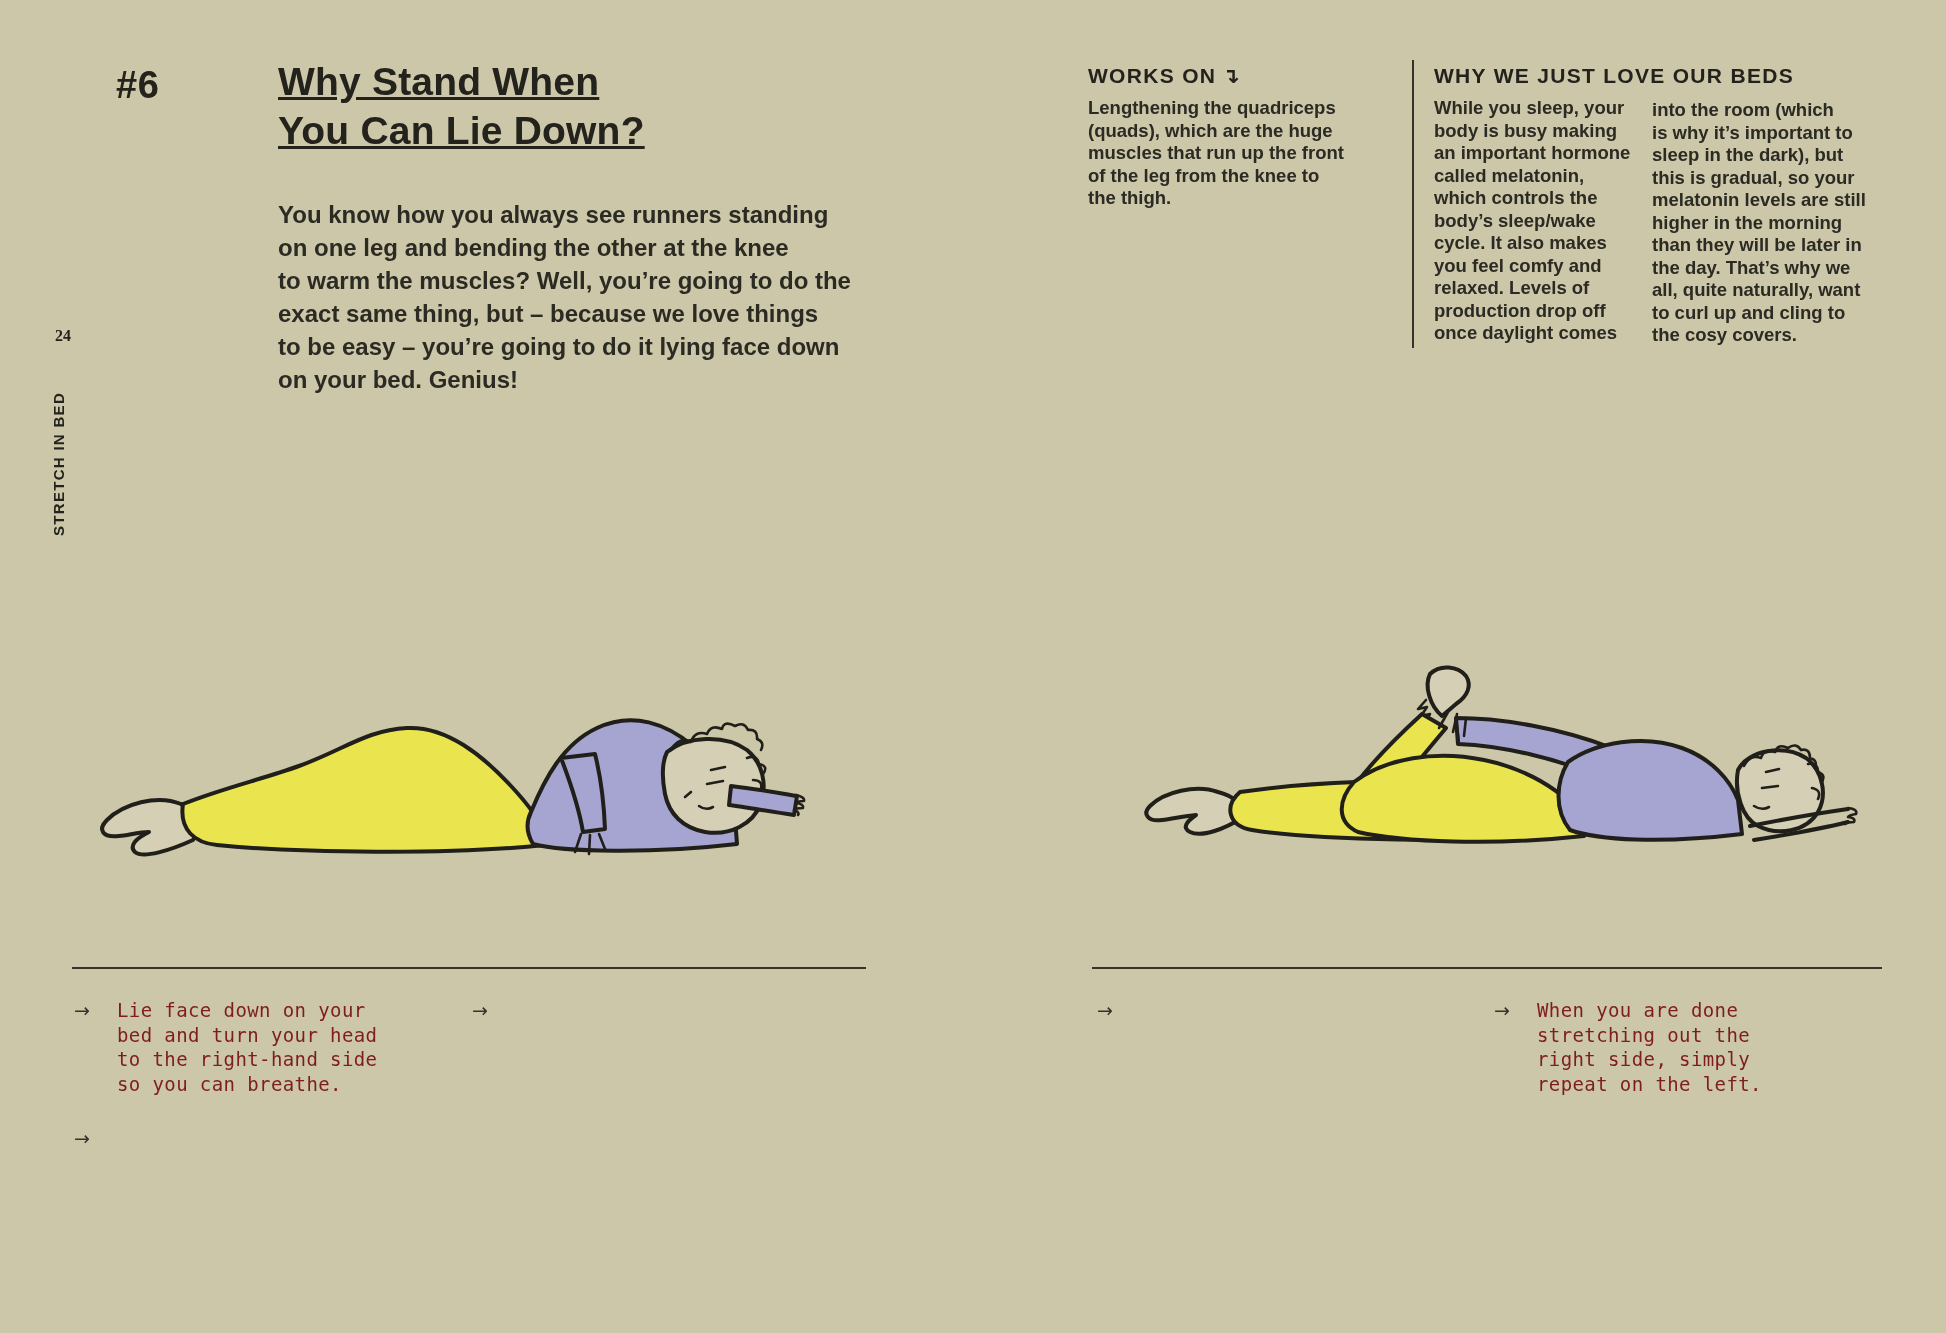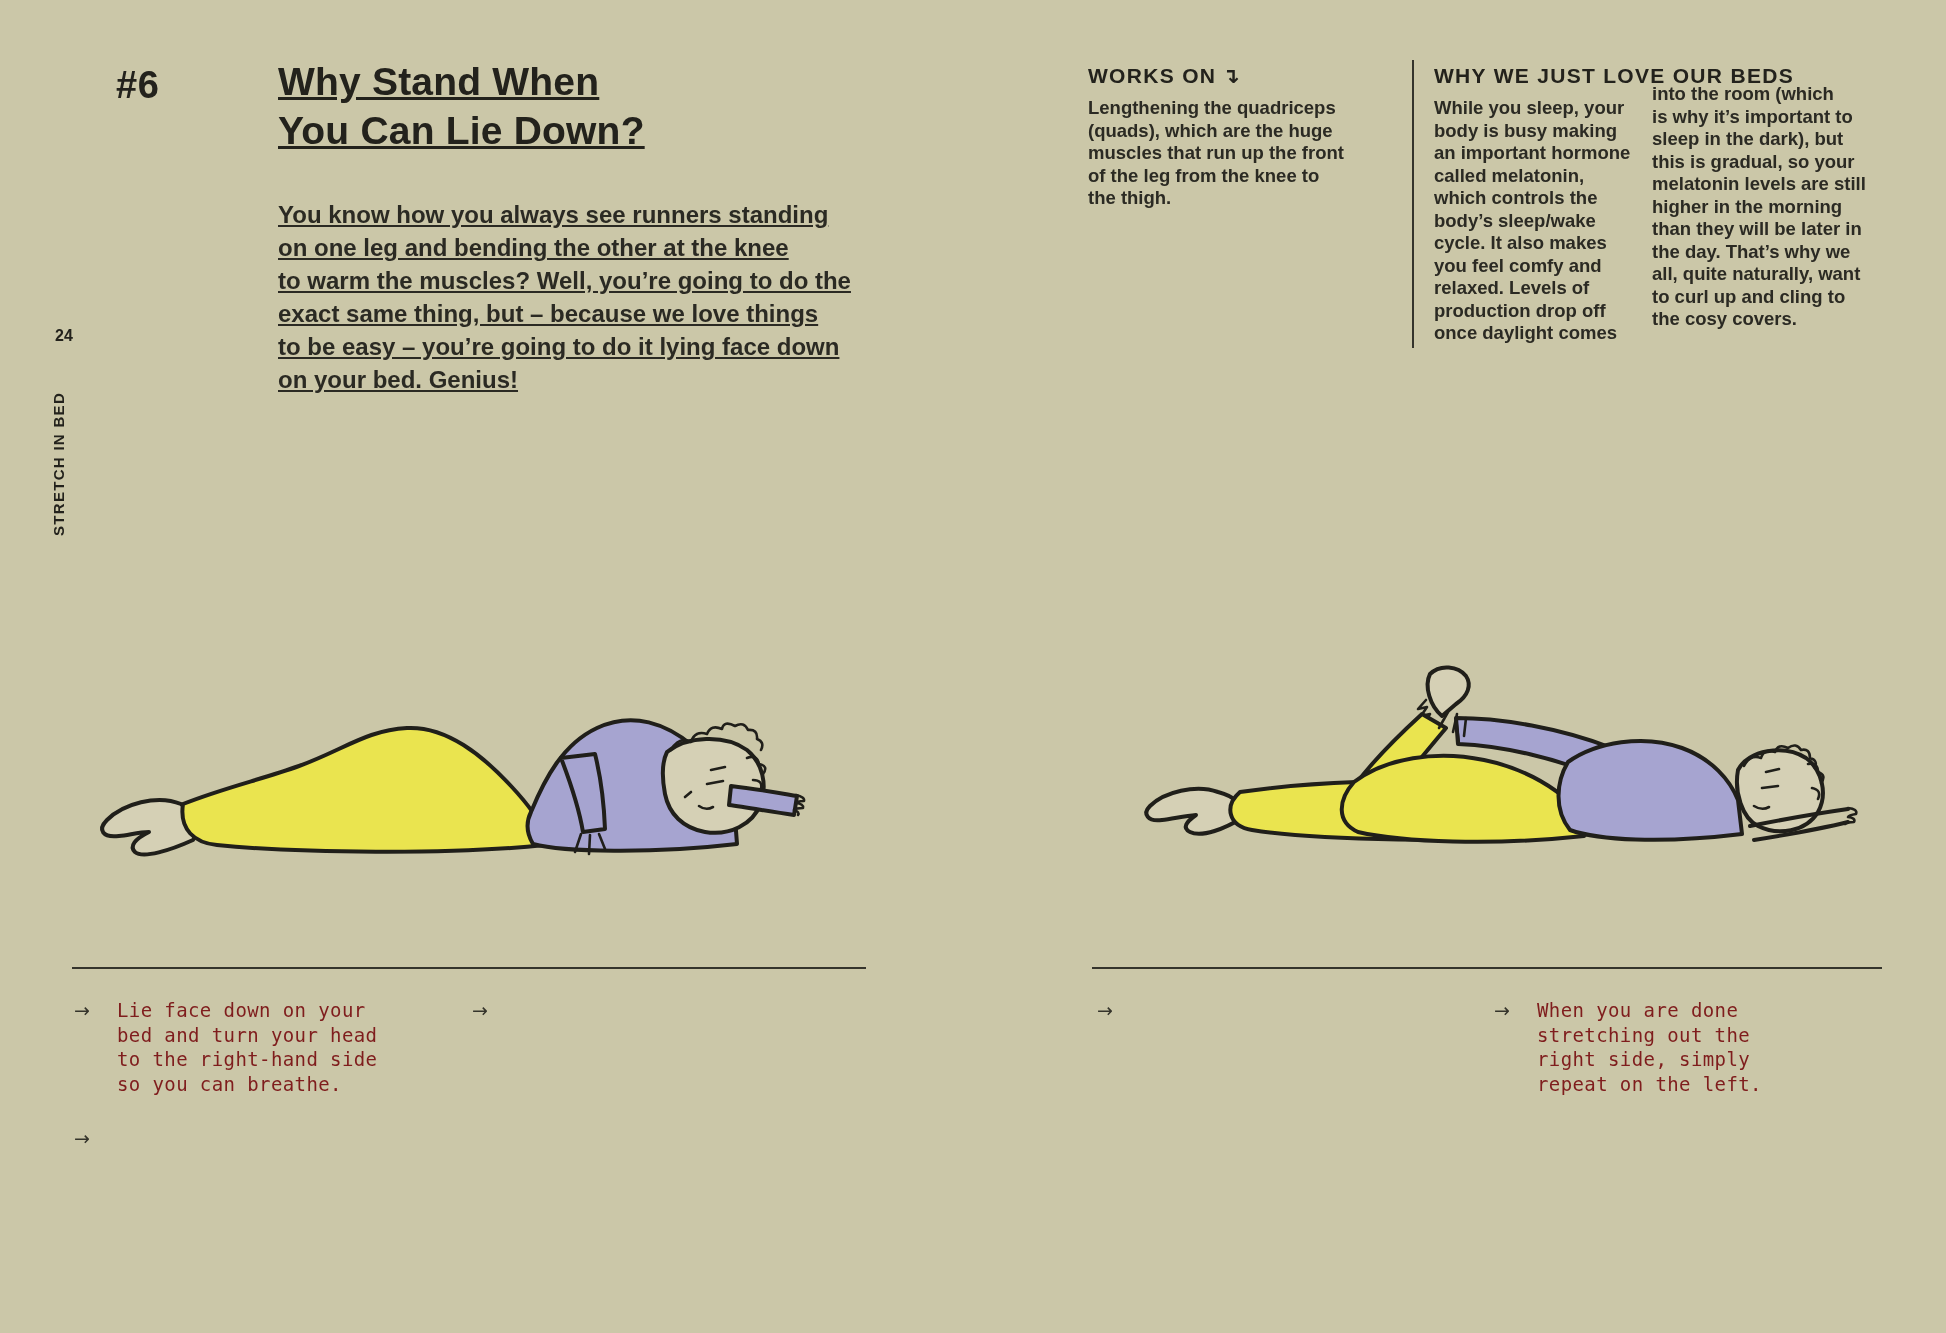--- a/index.html
+++ b/index.html
@@ -7,21 +7,21 @@
     position:relative;width:1946px;height:1333px;overflow:hidden;
     background:#cbc7a8;
     font-family:"Liberation Sans",sans-serif;color:#23221c;
   }
   .abs{position:absolute;}
   .pre{white-space:pre-line;}
 
   
   .issue-num{font-size:38px;font-weight:700;letter-spacing:.5px;}
   .title{font-size:39px;font-weight:700;line-height:49px;letter-spacing:.2px;text-decoration:underline;}
-  .intro{font-size:24px;font-weight:600;line-height:33px;color:#2b2a23;text-decoration:underline;}
+  .intro{font-size:24px;font-weight:600;line-height:33px;color:#2b2a23;}
 
   
   .folio{font-size:16px;font-weight:700;}
   .spine{
     writing-mode:vertical-rl;transform:rotate(180deg);
     font-size:15px;font-weight:700;letter-spacing:1.3px;color:#23221c;
   }
 
   
   .col-head{font-size:21px;font-weight:700;letter-spacing:1.3px;white-space:nowrap;}
@@ -62,21 +62,21 @@
     <div class="abs title pre" style="left:278px;top:57px;">Why Stand When
 You Can Lie Down?</div>
 
     <div class="abs intro pre" style="left:278px;top:198px;width:620px;">You know how you always see runners standing
 on one leg and bending the other at the knee
 to warm the muscles? Well, you’re going to do the
 exact same thing, but – because we love things
 to be easy – you’re going to do it lying face down
 on your bed. Genius!</div>
 
-    <div class="abs folio" style="left:55px;top:327px;">24</div>
+    <div class="abs folio" style="left:55px;top:327px;font-family:Liberation Serif, serif;">24</div>
 
     <div class="abs spine" style="left:50px;top:384px;height:152px;">STRETCH IN BED</div>
 
     <svg class="abs" style="left:95px;top:686px;" width="715" height="188" viewBox="0 0 715 188" role="img" aria-label="Person lying face down on a bed, head turned to the side, arms relaxed">
 
       <path class="fs" d="M86,118 C62,108 28,118 12,134 C2,144 8,152 24,150 C34,149 44,146 54,146 C40,153 34,160 40,166 C48,173 76,164 98,154 C106,142 98,126 86,118 Z"></path>
 
       <path class="fy" d="M88,118 C128,102 168,93 204,80 C248,64 272,44 312,42 C352,40 388,70 416,100 C430,115 444,132 450,148 L450,159 C358,169 200,167 122,159 C100,157 84,144 88,118 Z"></path>
 
       <path class="fp" d="M436,126 C450,92 468,58 502,42 C538,25 572,38 598,60 C618,77 630,92 638,106 L642,158 C556,168 468,166 438,158 C432,148 430,138 436,126 Z"></path>
@@ -135,21 +135,21 @@
 body is busy making
 an important hormone
 called melatonin,
 which controls the
 body’s sleep/wake
 cycle. It also makes
 you feel comfy and
 relaxed. Levels of
 production drop off
 once daylight comes</div>
-    <div class="abs col-body pre" style="left:1652px;top:83px;width:250px;">into the room (which
+    <div class="abs col-body pre" style="left:1652px;top:99px;width:250px;">into the room (which
 is why it’s important to
 sleep in the dark), but
 this is gradual, so your
 melatonin levels are still
 higher in the morning
 than they will be later in
 the day. That’s why we
 all, quite naturally, want
 to curl up and cling to
 the cosy covers.</div>

